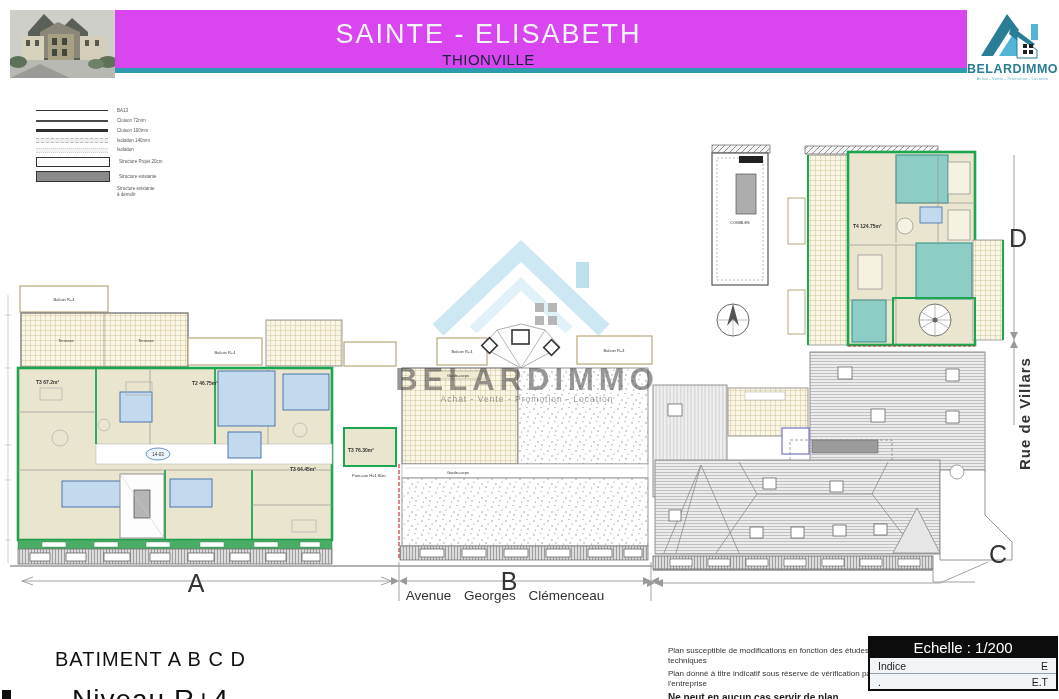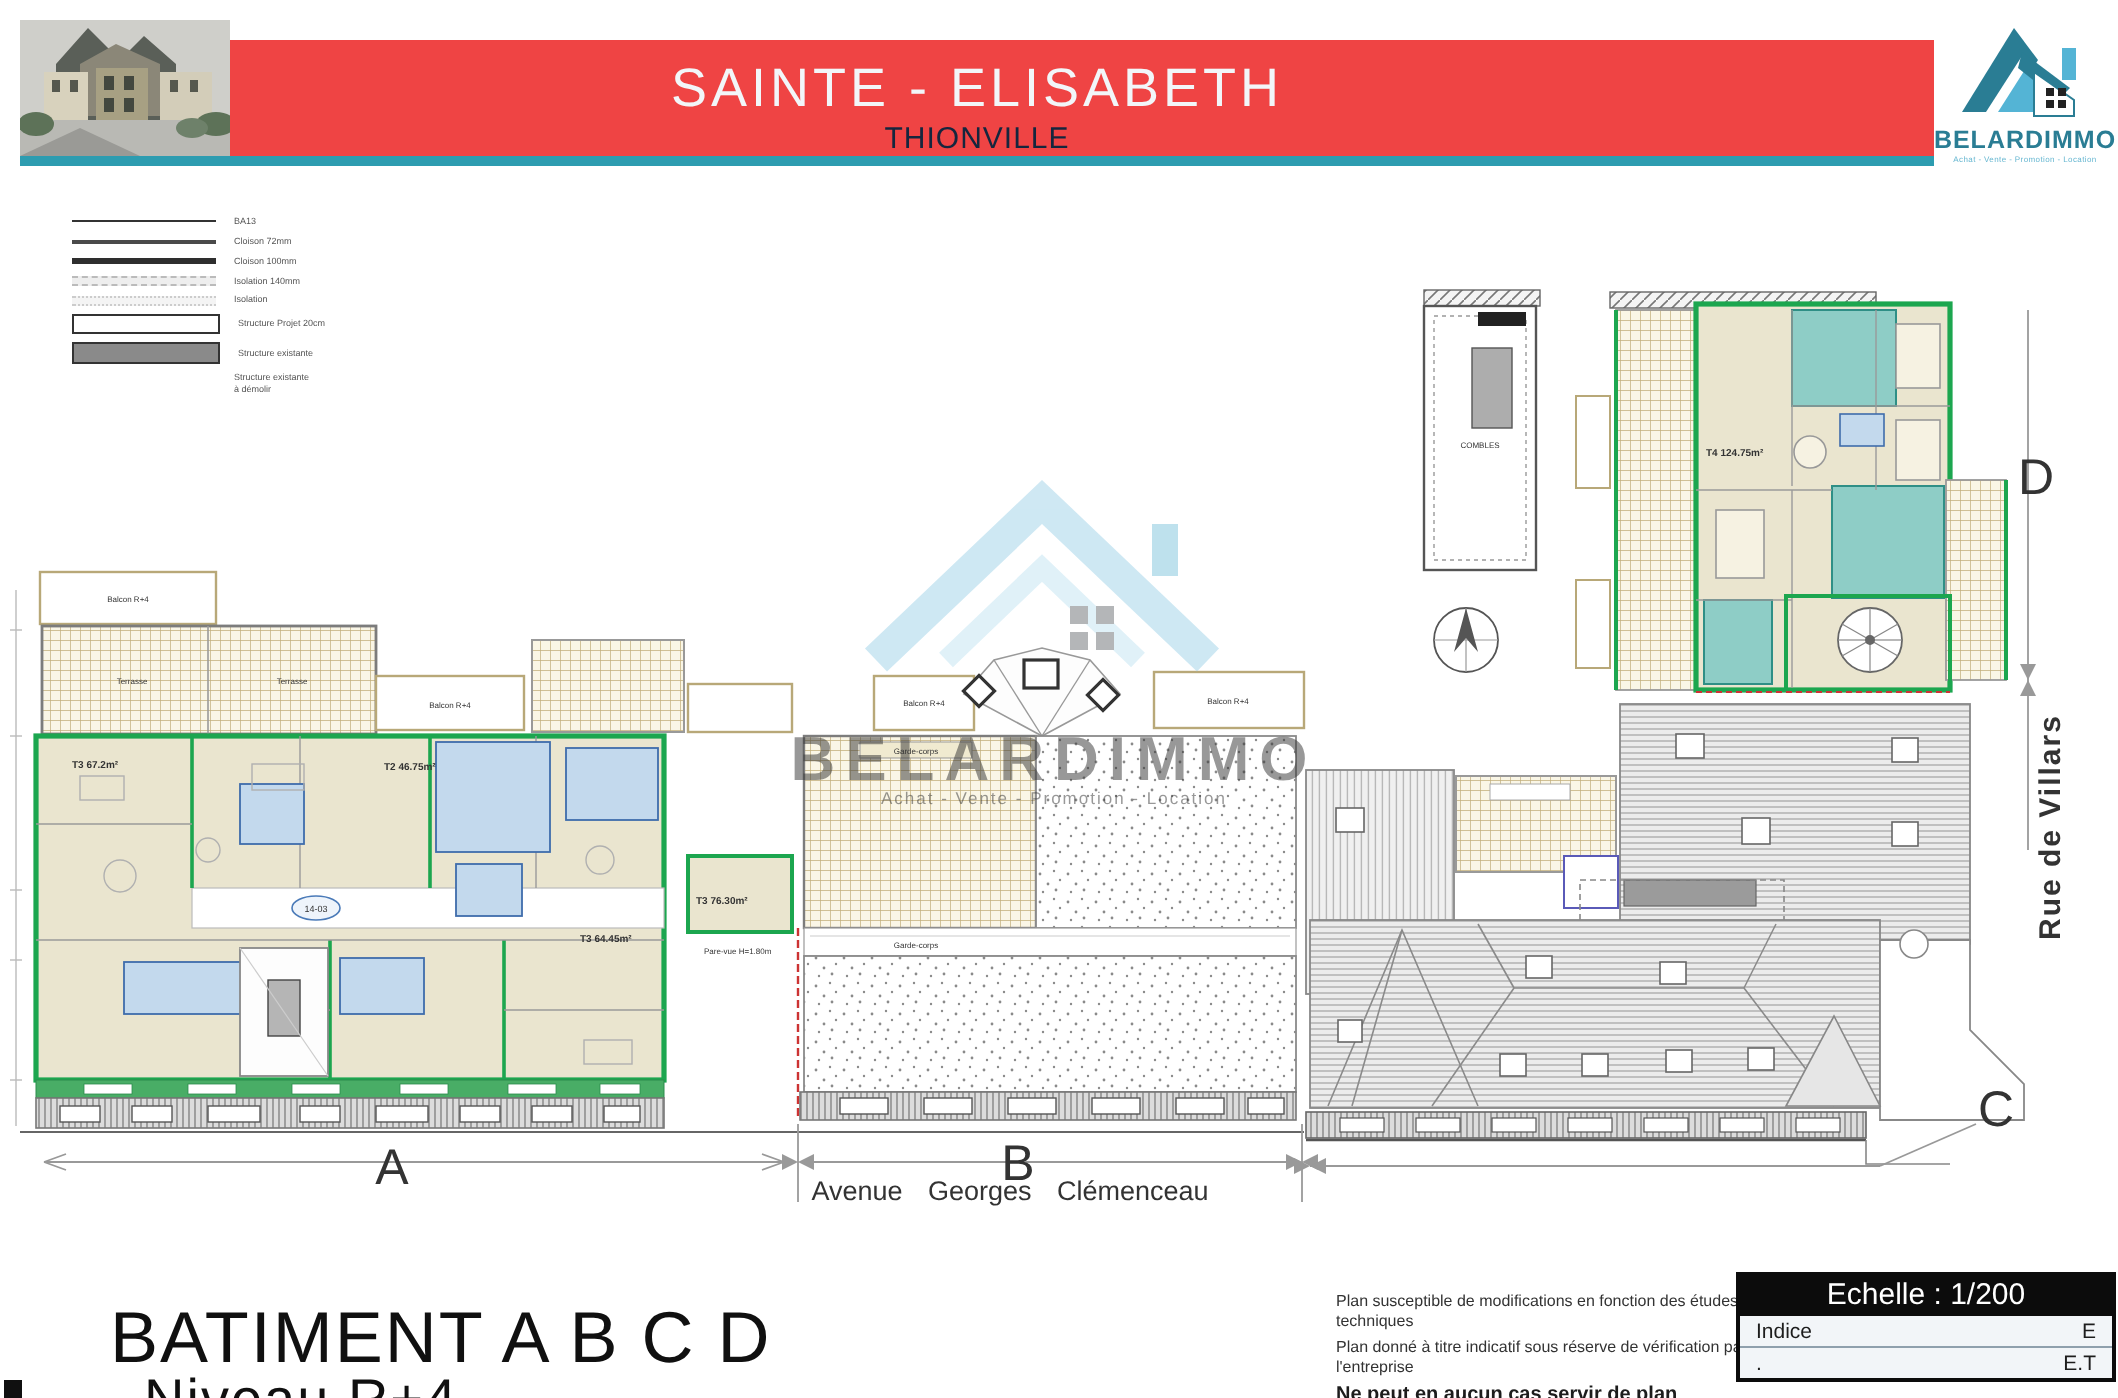--- a/index.html
+++ b/index.html
@@ -1,22 +1,22 @@
 <!DOCTYPE html>
 <html><head>
 <meta charset="utf-8">
 <style>
   html,body{margin:0;padding:0;}
   body{width:1059px;height:699px;overflow:hidden;background:#fff;position:relative;
        font-family:"Liberation Sans",sans-serif;}
   .abs{position:absolute;}
 
   
-  .header-bar{position:absolute;left:10px;top:20px;width:957px;height:58px;
-    background:#ef4444;border-bottom:5px solid #2d9cb0;text-align:center;}
+  .header-bar{position:absolute;left:10px;top:10px;width:957px;height:58px;
+    background:#d946ef;border-bottom:5px solid #2d9cb0;text-align:center;}
   .proj-title{margin-top:9px;font-size:27px;letter-spacing:2px;color:#f2f6f9;font-weight:400;}
   .proj-sub{margin-top:1px;font-size:15px;font-weight:normal;color:#14263e;letter-spacing:.5px;}
   .header-photo{position:absolute;left:10px;top:10px;width:105px;height:68px;overflow:hidden;}
   .brand{position:absolute;left:966px;top:6px;width:93px;height:86px;text-align:center;}
   .brand-name{font-size:12.5px;font-weight:bold;color:#2a7d94;letter-spacing:.5px;margin-top:-2px;}
   .brand-tagline{font-size:4px;color:#67b7d1;letter-spacing:.2px;}
 
   
   .legend{position:absolute;left:36px;top:108px;width:200px;}
   .legend-row{display:flex;align-items:center;margin-bottom:4px;}
@@ -29,21 +29,21 @@
   .ls5{height:3px;background:#f4f4f4;border-top:1px dotted #ccc;border-bottom:1px dotted #ccc;}
   .ls6{height:8px;background:#fff;border:1.2px solid #333;}
   .ls7{height:9px;background:#8a8a8a;border:1px solid #333;}
   .ls8{height:9px;}
 
   
   svg{font-family:"Liberation Sans",sans-serif;}
   svg text{fill:#333;}
 
   
-  .batiment{position:absolute;left:55px;top:648px;font-size:36px;color:#101010;letter-spacing:1px;}
+  .batiment{position:absolute;left:55px;top:648px;font-size:20px;color:#101010;letter-spacing:1px;}
   .niveau{position:absolute;left:72px;top:684px;font-size:28px;color:#101010;letter-spacing:1px;}
   .niveau-bullet{position:absolute;left:2px;top:690px;width:9px;height:9px;background:#101010;}
   .notes{position:absolute;left:668px;top:646px;width:215px;}
   .notes p{margin:0 0 3px 0;font-size:8px;color:#333;line-height:1.25;}
   .notes p.strong{font-size:10px;color:#1c1c1c;font-weight:600;}
   .info-table{position:absolute;left:868px;top:636px;width:186px;border:2px solid #0c0c0c;
     background:#f2f5f8;}
   .info-head{background:#0c0c0c;color:#fff;font-size:15px;text-align:center;padding:1px 0 2px;}
   .info-row{display:flex;justify-content:space-between;font-size:10.5px;color:#1d1d1d;
     padding:1.5px 8px;border-bottom:1px solid #8fa0ad;}

